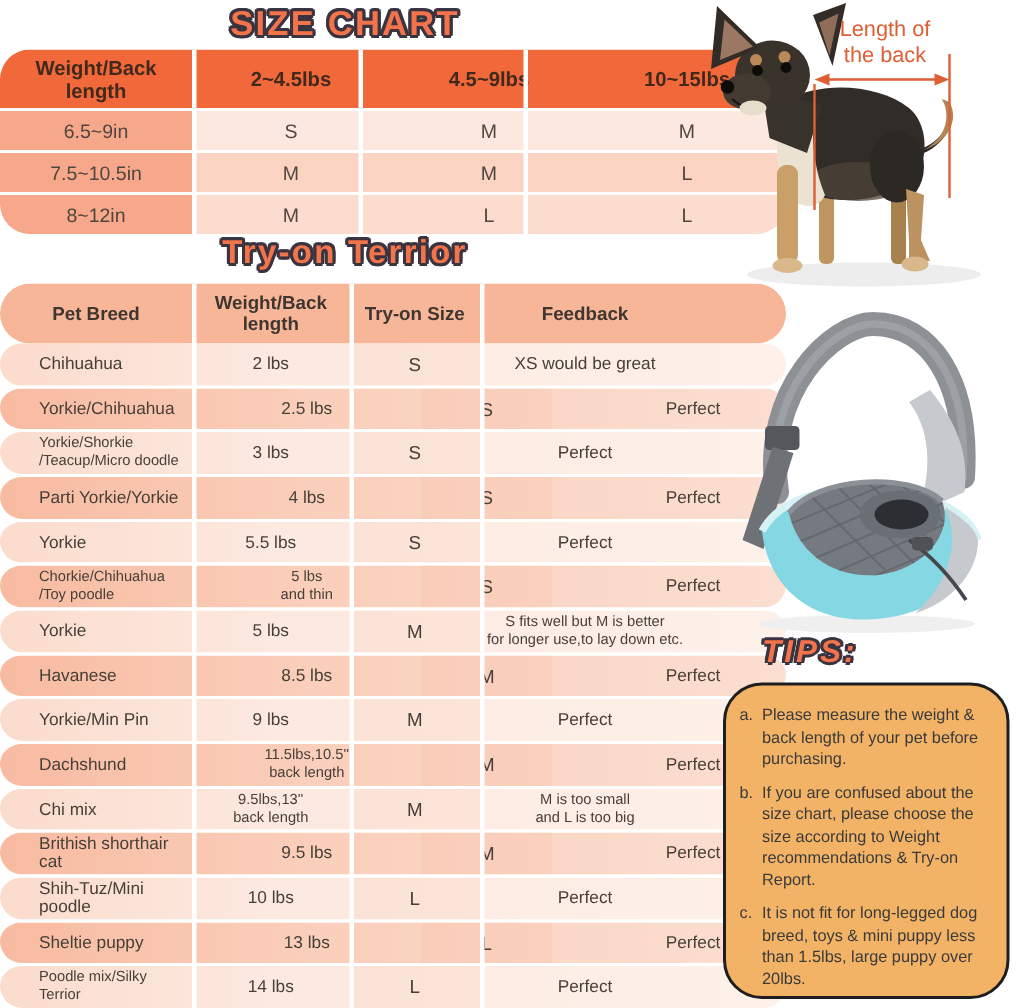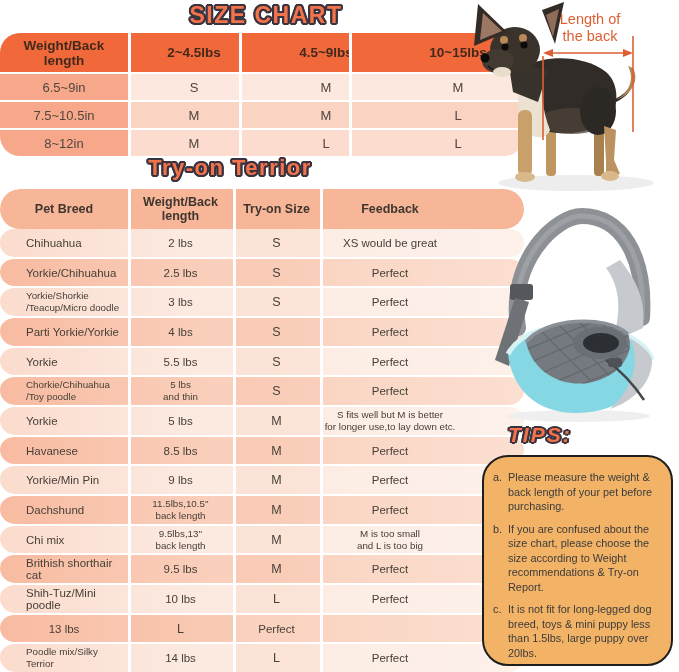--- a/index.html
+++ b/index.html
@@ -11,21 +11,21 @@
     position:absolute;left:0;width:460px;text-align:center;
     font-weight:800;color:#f3734a;letter-spacing:1.5px;
     text-shadow:
       -2px -1px 0 #3a3340, 2px -1px 0 #3a3340,
       -2px  1px 0 #3a3340, 2px  1px 0 #3a3340,
       -1px -2px 0 #3a3340, 1px -2px 0 #3a3340,
       -1px  2px 0 #3a3340, 1px  2px 0 #3a3340,
        0   -2px 0 #3a3340, 0    2px 0 #3a3340,
       -2px  0   0 #3a3340, 2px  0   0 #3a3340;
   }
-  #size-chart-title{top:2px;font-size:23px;margin-left:36px;}
+  #size-chart-title{top:2px;font-size:23px;}
   #tryon-title{top:155px;font-size:22px;}
 
   
   .ptable{position:absolute;left:0;width:524px;overflow:hidden;background:#fff;}
   .t-row{display:grid;align-items:stretch;border-top:2px solid #ffffff;}
   .t-row:first-child{border-top:none;}
   .cell{display:flex;align-items:center;justify-content:center;text-align:center;
         white-space:pre-line;color:#474038;padding:0 4px;box-sizing:border-box;}
   .vsep{position:absolute;top:0;bottom:0;width:2.5px;background:#ffffff;}
 
@@ -46,21 +46,21 @@
   #tryon-table .t-row{grid-template-columns:128px 105px 87px 140px;border-radius:20px;}
   #tryon-table .t-head{height:40px;background:#f8b698;flex:none;}
   #tryon-table .t-head .cell{font-weight:bold;font-size:12.5px;color:#3f362f;}
   #tryon-body{display:flex;flex-direction:column;height:443px;}
   #tryon-body .t-row{flex:1;}
   #tryon-body .cell{font-size:11.5px;}
   #tryon-body .cell.c0{justify-content:flex-start;text-align:left;padding-left:26px;}
   #tryon-body .cell.c2{font-size:12.5px;}
   #tryon-body .cell.multiline{font-size:9.8px;line-height:1.2;}
   #tryon-body .odd{background:linear-gradient(90deg,#fbdccd 0%,#fce9e0 35%,#fdf1ea 100%);}
-  #tryon-body .even{background:linear-gradient(90deg,#f8bba1 0%,#facfbb 40%,#fbdfd1 100%);}
+  #tryon-body .even{background:linear-gradient(90deg,#f8bba1 0%,#facfbb 40%,#fbdfd1 100%);gap:24px;}
   #tryon-body .cell.c2{background:rgba(246,160,120,0.10);}
 
   
   #dog-figure{position:absolute;left:458px;top:0;width:221px;height:200px;}
   #bag-figure{position:absolute;left:460px;top:202px;width:219px;height:226px;}
 
   #tips-title{
     position:absolute;left:484px;top:423px;font-size:21px;font-weight:800;font-style:italic;
     color:#f3734a;letter-spacing:2px;
     text-shadow:
@@ -205,20 +205,21 @@
           <div class="cell c2">M</div>
           <div class="cell c3">Perfect</div>
         </div>
         <div class="t-row odd">
           <div class="cell c0">Shih-Tuz/Mini poodle</div>
           <div class="cell c1">10 lbs</div>
           <div class="cell c2">L</div>
           <div class="cell c3">Perfect</div>
         </div>
         <div class="t-row even">
+          <div class="cell c0">Sheltie puppy</div>
           <div class="cell c1">13 lbs</div>
           <div class="cell c2">L</div>
           <div class="cell c3">Perfect</div>
         </div>
         <div class="t-row odd">
           <div class="cell c0 multiline">Poodle mix/Silky
 Terrior</div>
           <div class="cell c1">14 lbs</div>
           <div class="cell c2">L</div>
           <div class="cell c3">Perfect</div>

